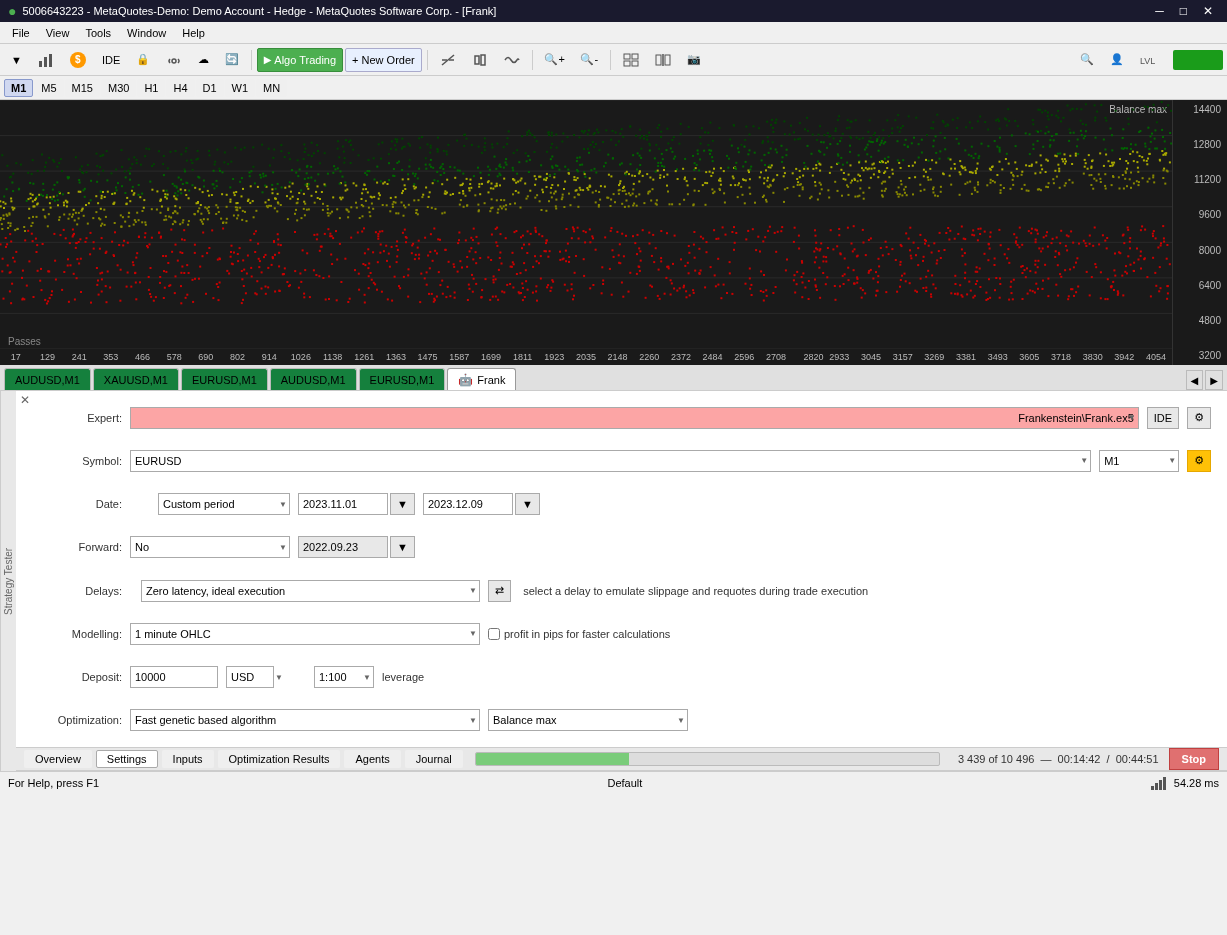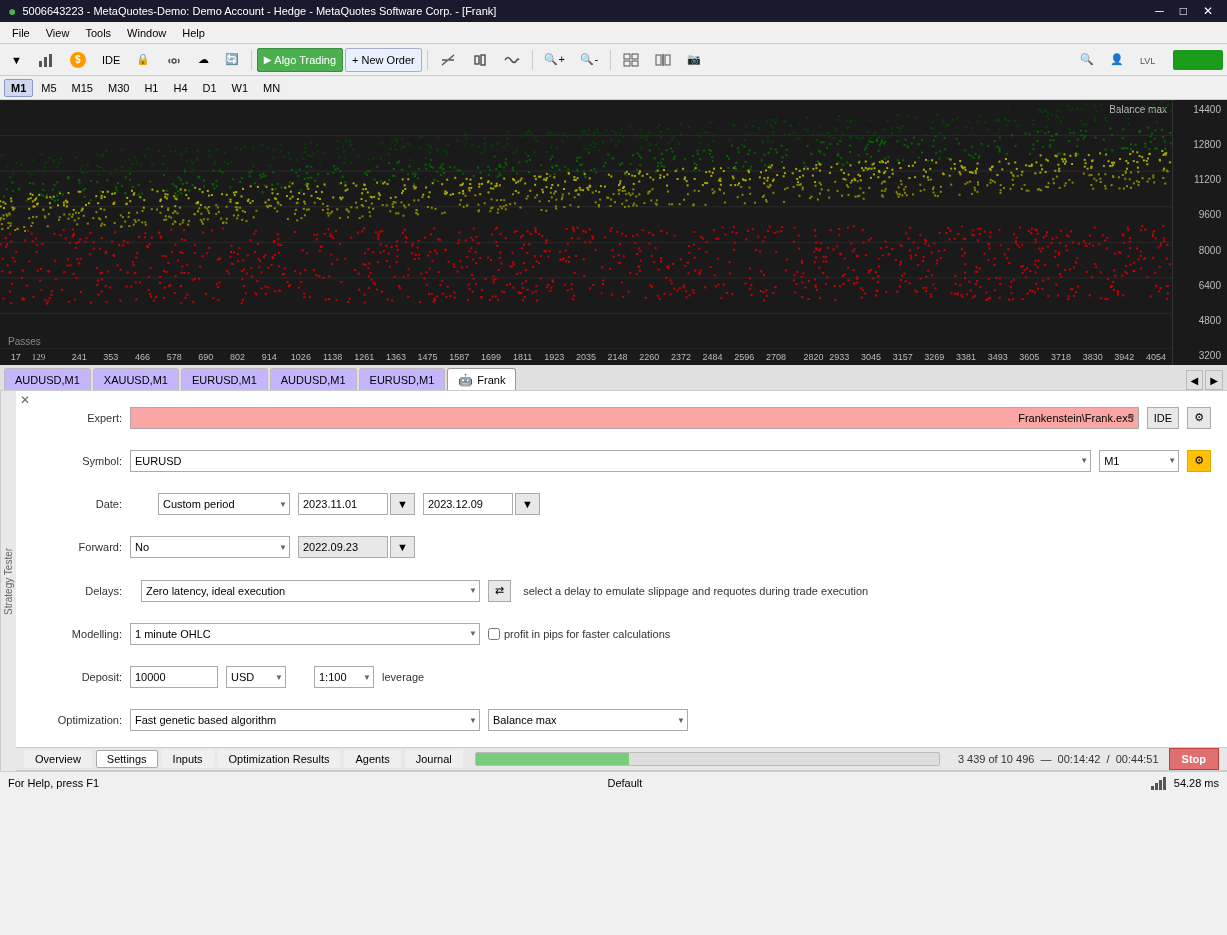--- a/index.html
+++ b/index.html
@@ -31,21 +31,21 @@
     
     .chart-area { position: relative; background: #1a1a1a; height: 265px; overflow: hidden; }
     .chart-y-axis { position: absolute; right: 0; top: 0; width: 55px; height: 100%; background: #1a1a1a; border-left: 1px solid #333; display: flex; flex-direction: column; justify-content: space-between; padding: 4px 2px; }
     .chart-y-label { color: #bbb; font-size: 10px; text-align: right; padding-right: 4px; }
     .chart-title { position: absolute; top: 4px; right: 60px; color: #bbb; font-size: 10px; }
     .passes-label { position: absolute; bottom: 18px; left: 8px; color: #888; font-size: 10px; }
     svg.dots { position: absolute; top: 0; left: 0; width: calc(100% - 55px); height: calc(100% - 16px); }
 
     
     .tab-strip { background: #e0e0e0; height: 26px; display: flex; align-items: flex-end; padding: 0 4px; border-bottom: 1px solid #ccc; gap: 2px; }
-    .tab { height: 22px; padding: 0 10px; cursor: pointer; font-size: 11px; display: flex; align-items: center; background: #c4b5fd; border: 1px solid #bbb; border-bottom: none; border-radius: 3px 3px 0 0; gap: 4px; }
+    .tab { height: 22px; padding: 0 10px; cursor: pointer; font-size: 11px; display: flex; align-items: center; background: #15803d; border: 1px solid #bbb; border-bottom: none; border-radius: 3px 3px 0 0; gap: 4px; }
     .tab.active { background: #fff; border-color: #999; }
     .tab-nav { margin-left: auto; display: flex; gap: 2px; }
     .tab-nav-btn { background: transparent; border: 1px solid #bbb; cursor: pointer; padding: 1px 4px; font-size: 10px; height: 20px; }
 
     
     .st-panel { background: #fff; flex: 1; display: flex; flex-direction: column; position: relative; }
     .st-close { position: absolute; top: 2px; left: 4px; font-size: 12px; cursor: pointer; color: #666; }
 
     
     .form-area { padding: 8px 16px; display: grid; grid-template-columns: 1fr; gap: 6px; flex: 1; }
@@ -3215,21 +3215,21 @@
     <span class="chart-y-label">11200</span>
     <span class="chart-y-label">9600</span>
     <span class="chart-y-label">8000</span>
     <span class="chart-y-label">6400</span>
     <span class="chart-y-label">4800</span>
     <span class="chart-y-label">3200</span>
   </div>
 
   <div id="x-axis-labels" style="position:absolute;bottom:0;left:0;right:55px;height:16px;display:flex;align-items:center;">
       <span style="color: rgb(187, 187, 187); font-size: 9px; flex: 1 1 0%; text-align: center;">17</span>
-      <span style="color: rgb(187, 187, 187); font-size: 9px; flex: 1 1 0%; text-align: left; font-family: Liberation Serif, serif;">129</span>
+      <span style="color: rgb(187, 187, 187); font-size: 9px; flex: 1 1 0%; text-align: center;">129</span>
       <span style="color: rgb(187, 187, 187); font-size: 9px; flex: 1 1 0%; text-align: center;">241</span>
       <span style="color: rgb(187, 187, 187); font-size: 9px; flex: 1 1 0%; text-align: center;">353</span>
       <span style="color: rgb(187, 187, 187); font-size: 9px; flex: 1 1 0%; text-align: center;">466</span>
       <span style="color: rgb(187, 187, 187); font-size: 9px; flex: 1 1 0%; text-align: center;">578</span>
       <span style="color: rgb(187, 187, 187); font-size: 9px; flex: 1 1 0%; text-align: center;">690</span>
       <span style="color: rgb(187, 187, 187); font-size: 9px; flex: 1 1 0%; text-align: center;">802</span>
       <span style="color: rgb(187, 187, 187); font-size: 9px; flex: 1 1 0%; text-align: center;">914</span>
       <span style="color: rgb(187, 187, 187); font-size: 9px; flex: 1 1 0%; text-align: center;">1026</span>
       <span style="color: rgb(187, 187, 187); font-size: 9px; flex: 1 1 0%; text-align: center;">1138</span>
       <span style="color: rgb(187, 187, 187); font-size: 9px; flex: 1 1 0%; text-align: center;">1261</span>
@@ -3374,21 +3374,21 @@
           <label class="checkbox-label">
             <input type="checkbox" style="">
             <span>profit in pips for faster calculations</span>
           </label>
         </div>
 
         <div class="form-row">
           <span class="form-label">Deposit:</span>
           <input type="text" class="form-control" style="width: 88px;" value="10000">
           <div class="select-wrapper" style="width:60px;">
-            <select class="form-control form-select" style="width:60px;">
+            <select class="form-control form-select" style="width:48px;">
               <option>USD</option>
             </select>
           </div>
           <div class="select-wrapper" style="width:80px;">
             <select class="form-control form-select" style="width:80px;margin-left:20px;">
               <option>1:100</option>
             </select>
           </div>
           <span class="leverage-text">leverage</span>
         </div>

